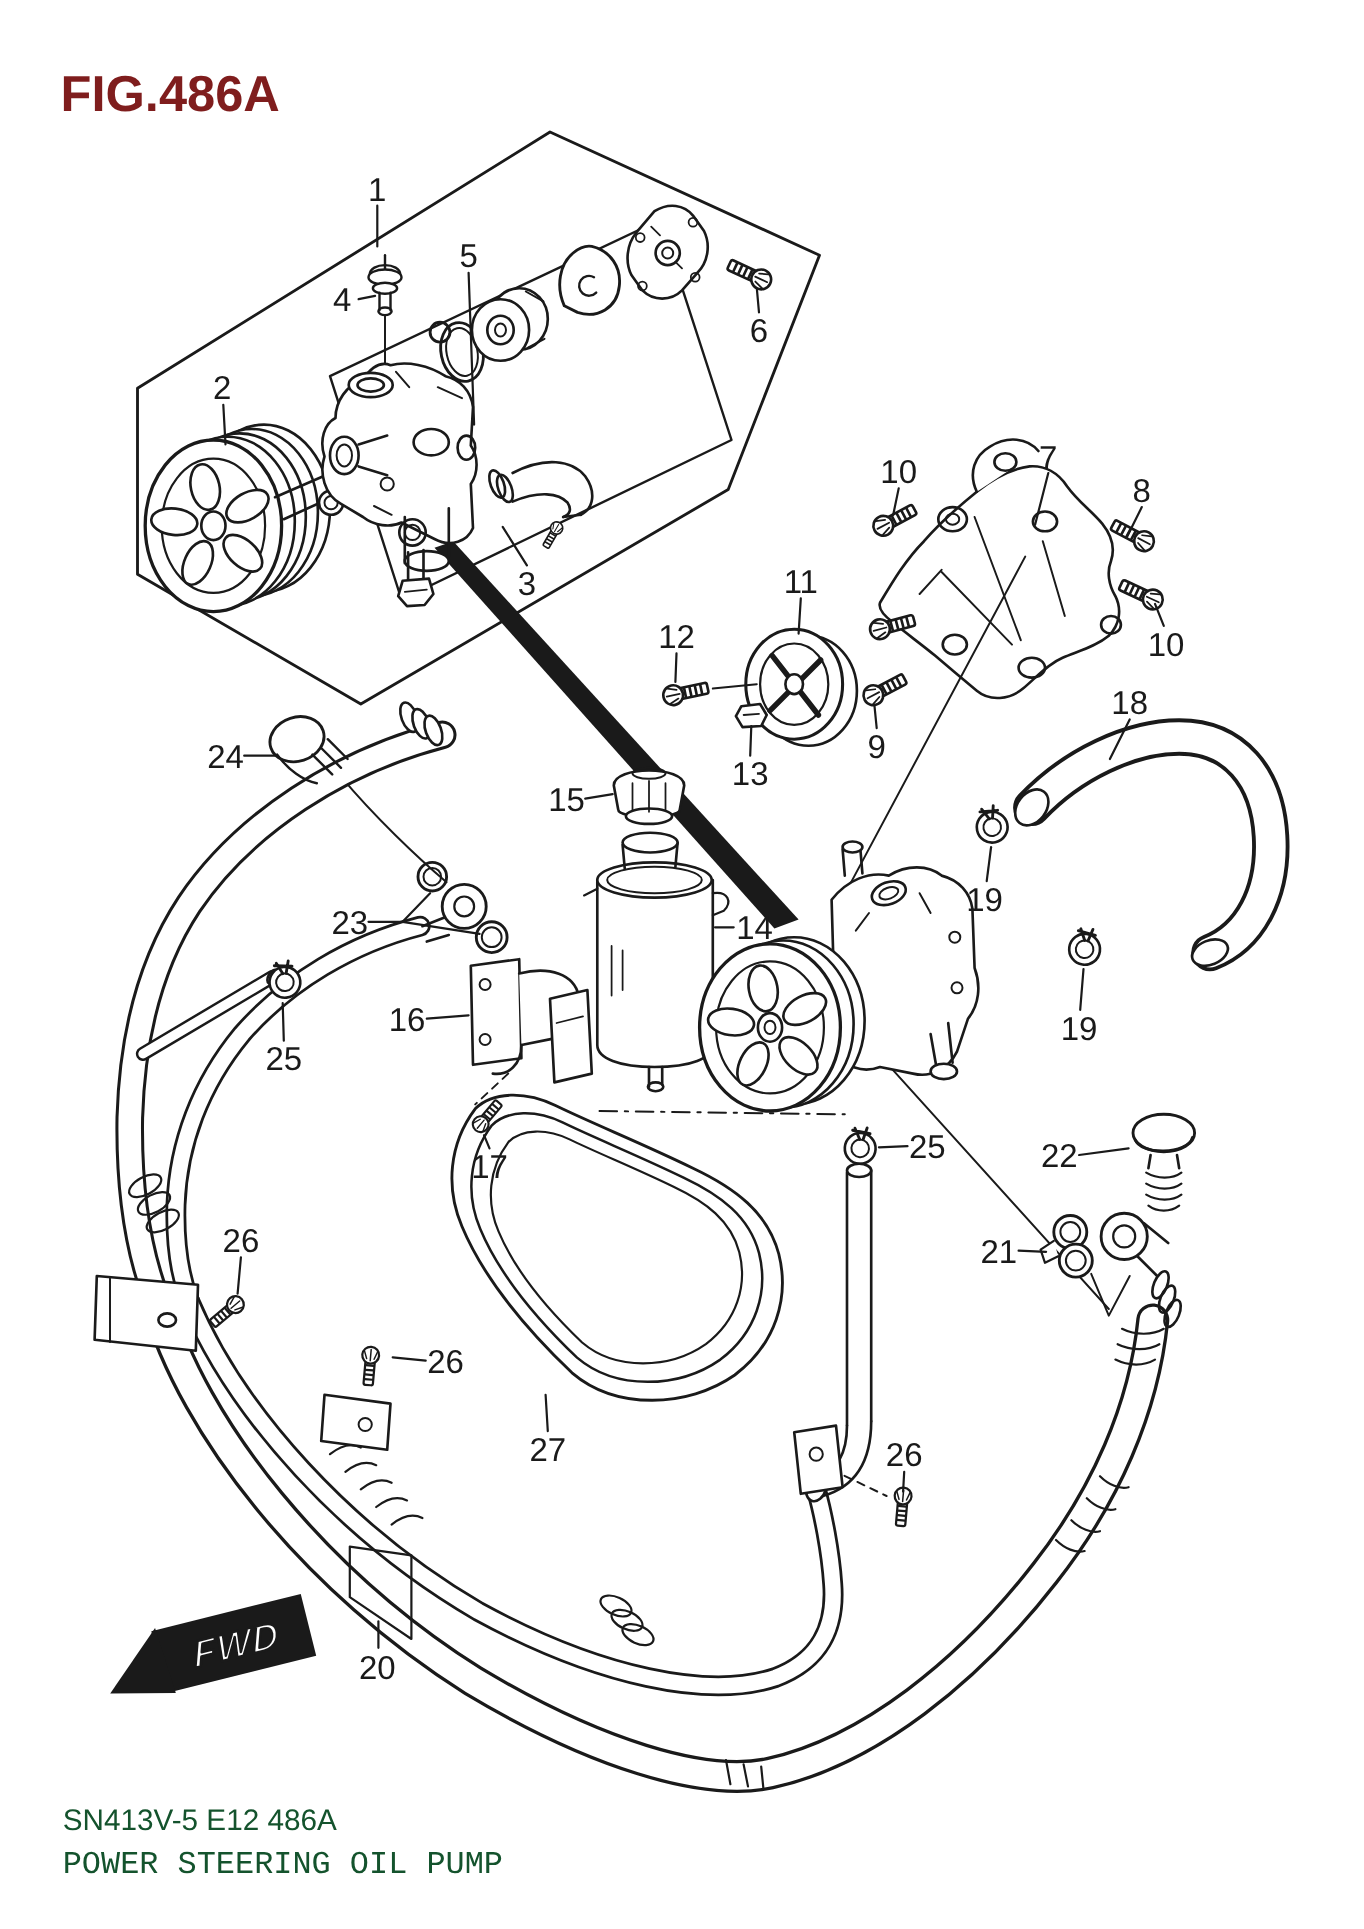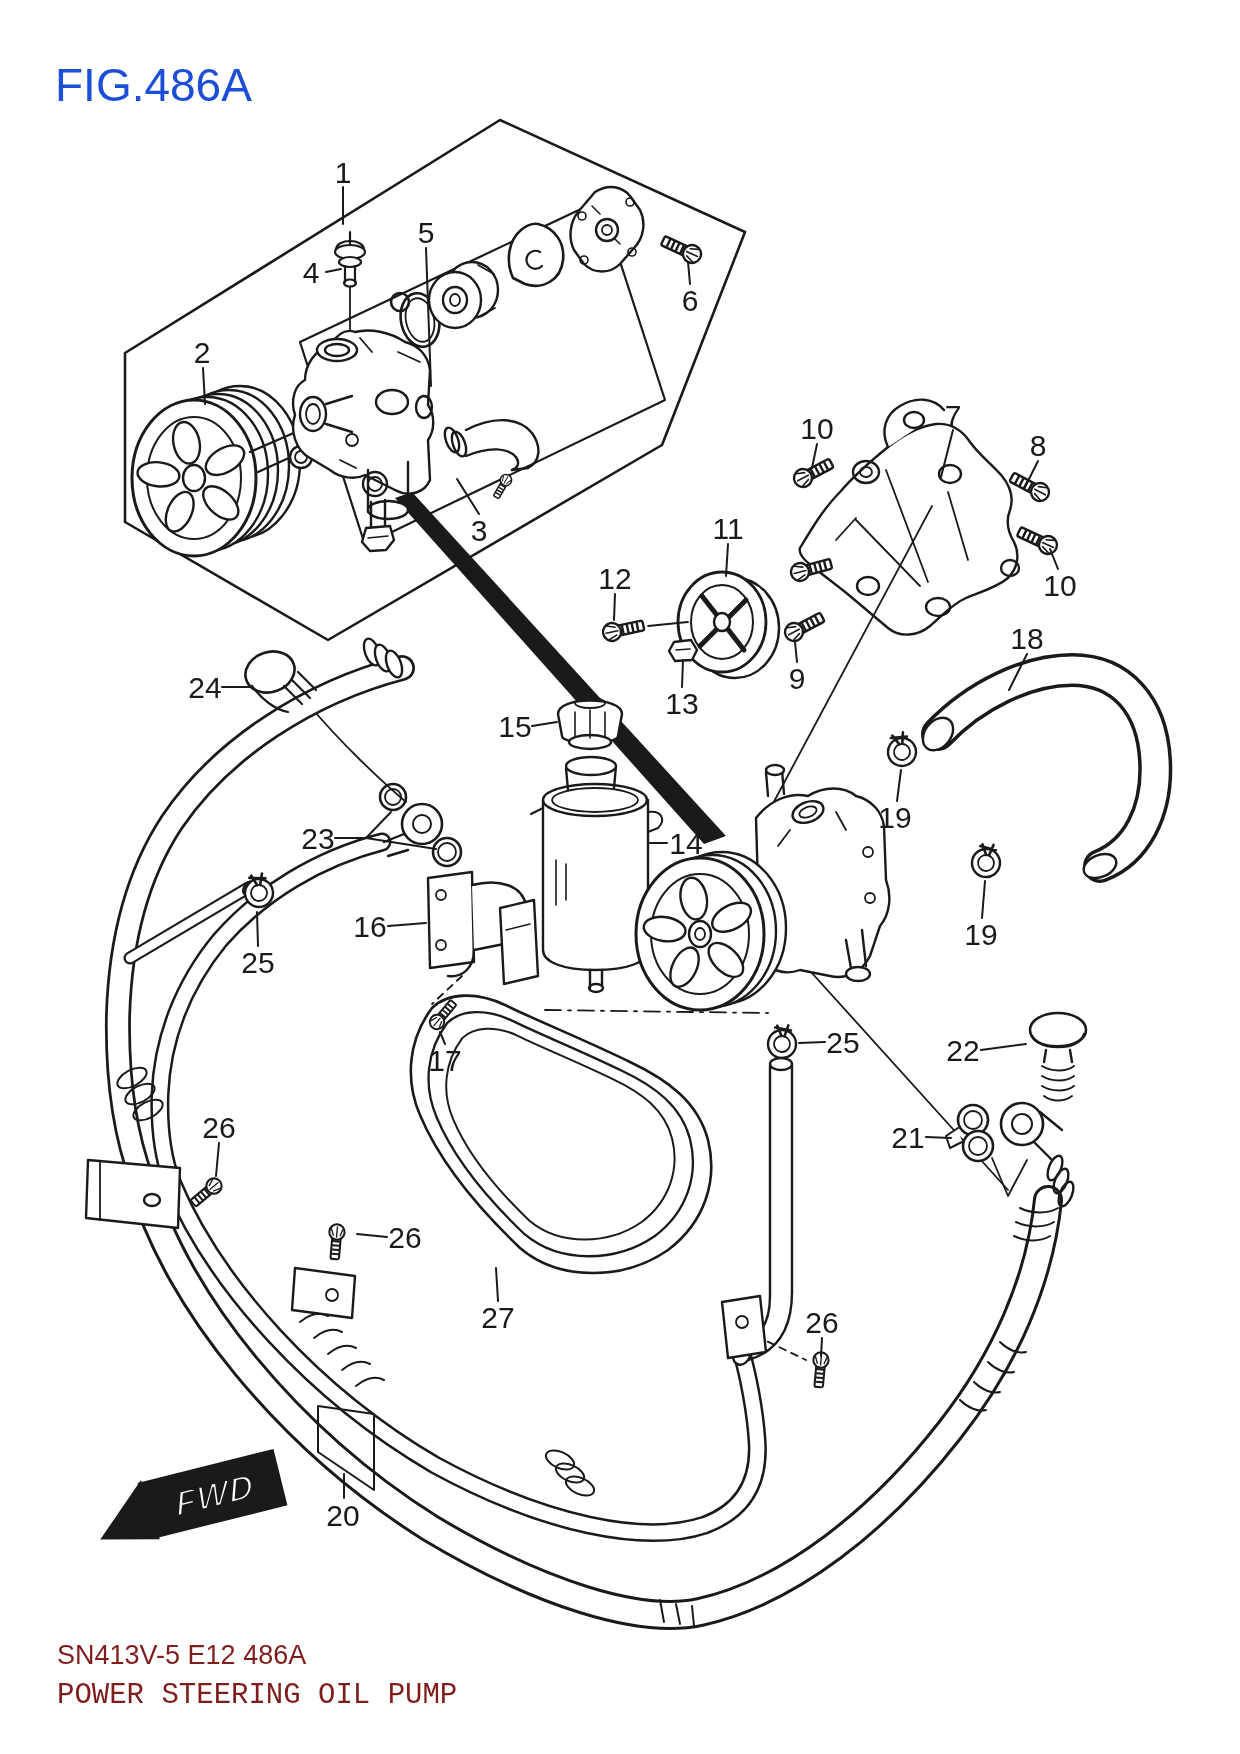--- a/index.html
+++ b/index.html
@@ -1,20 +1,20 @@
 <!DOCTYPE html>
 <html><head>
 <meta charset="utf-8">
 <style>
   html,body{margin:0;padding:0;background:#fff;}
   .page{position:relative;width:1240px;height:1754px;background:#fff;overflow:hidden;
         font-family:"Liberation Sans",sans-serif;color:#1a1a1a;}
-  .page-title{position:absolute;left:55px;top:58px;font-size:46px;font-weight:400;
-        letter-spacing:0px;color:#1d4ed8;}
-  .footer{position:absolute;left:57px;top:1636px;line-height:1.45;color:#7f1d1d;}
+  .page-title{position:absolute;left:55px;top:58px;font-size:46px;font-weight:700;
+        letter-spacing:0px;color:#7f1d1d;}
+  .footer{position:absolute;left:57px;top:1636px;line-height:1.45;color:#14532d;}
   .footer .f1{font-size:27px;}
   .footer .f2{font-size:29px;font-family:Liberation Mono, monospace;}
   svg{position:absolute;left:0;top:0;}
   .callout{font:30px "Liberation Sans",sans-serif;fill:#1a1a1a;text-anchor:middle;}
   .fwd-text{font:italic 700 34px "Liberation Sans",sans-serif;fill:#ffffff;letter-spacing:1px;
         text-anchor:middle;}
 </style>
 </head>
 <body>
 

